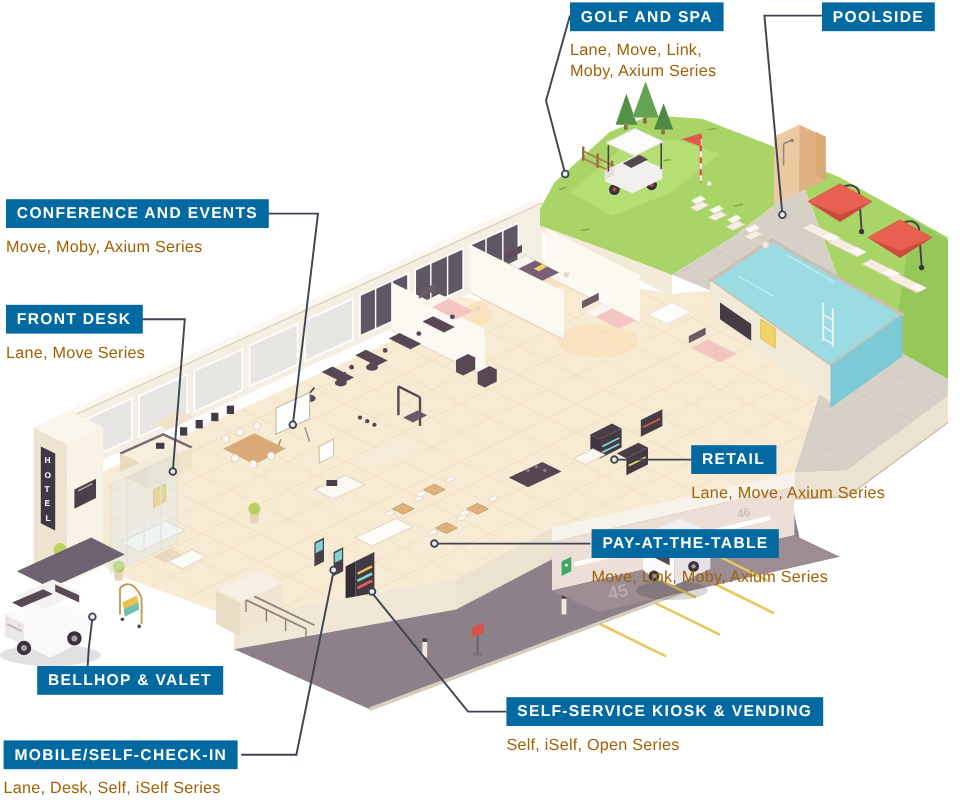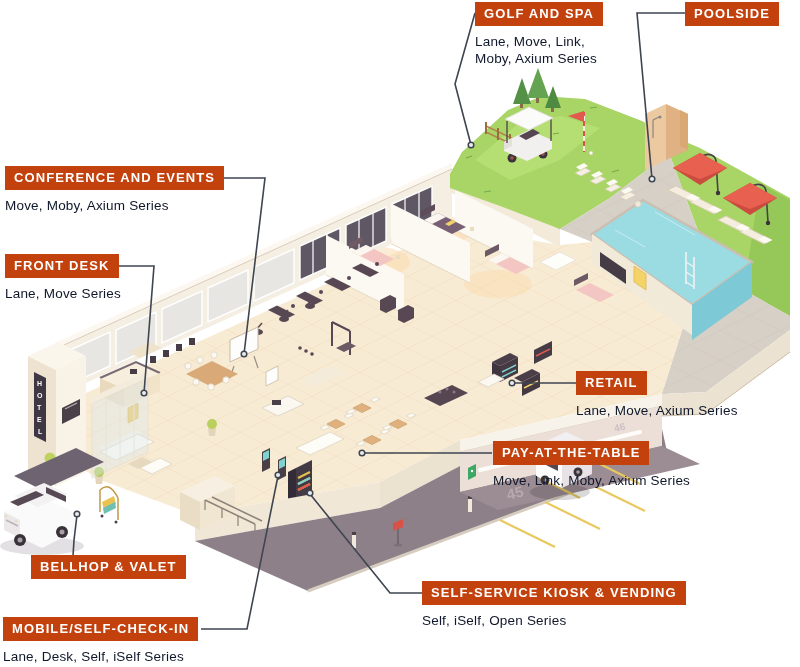--- a/index.html
+++ b/index.html
@@ -1,24 +1,24 @@
 <!DOCTYPE html>
 <html><head>
 <meta charset="utf-8">
 <style>
   html,body{margin:0;padding:0;background:#ffffff;}
   #stage{position:relative;width:800px;height:667px;overflow:hidden;background:#ffffff;
          font-family:"Liberation Sans",sans-serif;}
   #iso{position:absolute;left:0;top:0;}
   .callout{position:absolute;}
-  .ct{display:inline-block;background:#c2410c;color:#ffffff;
+  .ct{display:inline-block;background:#0369a1;color:#ffffff;
       font:700 13px/1 "Liberation Sans",sans-serif;letter-spacing:1.1px;
       padding:5px 9px 6px;white-space:nowrap;}
   .cs{margin-top:7px;font:400 13.5px/1.26 "Liberation Sans",sans-serif;
-      color:#0f172a;letter-spacing:.2px;white-space:pre-line;}
+      color:#a16207;letter-spacing:.2px;white-space:pre-line;}
   .c1{left:475px;top:2px;}
   .c2{left:685px;top:2px;}
   .c3{left:5px;top:166px;}
   .c4{left:5px;top:254px;}
   .c5{left:576px;top:371px;}
   .c6{left:493px;top:441px;}
   .c7{left:3px;top:555px;margin-left:28px;}
   .c8{left:3px;top:617px;}
   .c9{left:422px;top:581px;}
   text{font-family:"Liberation Sans",sans-serif;}

